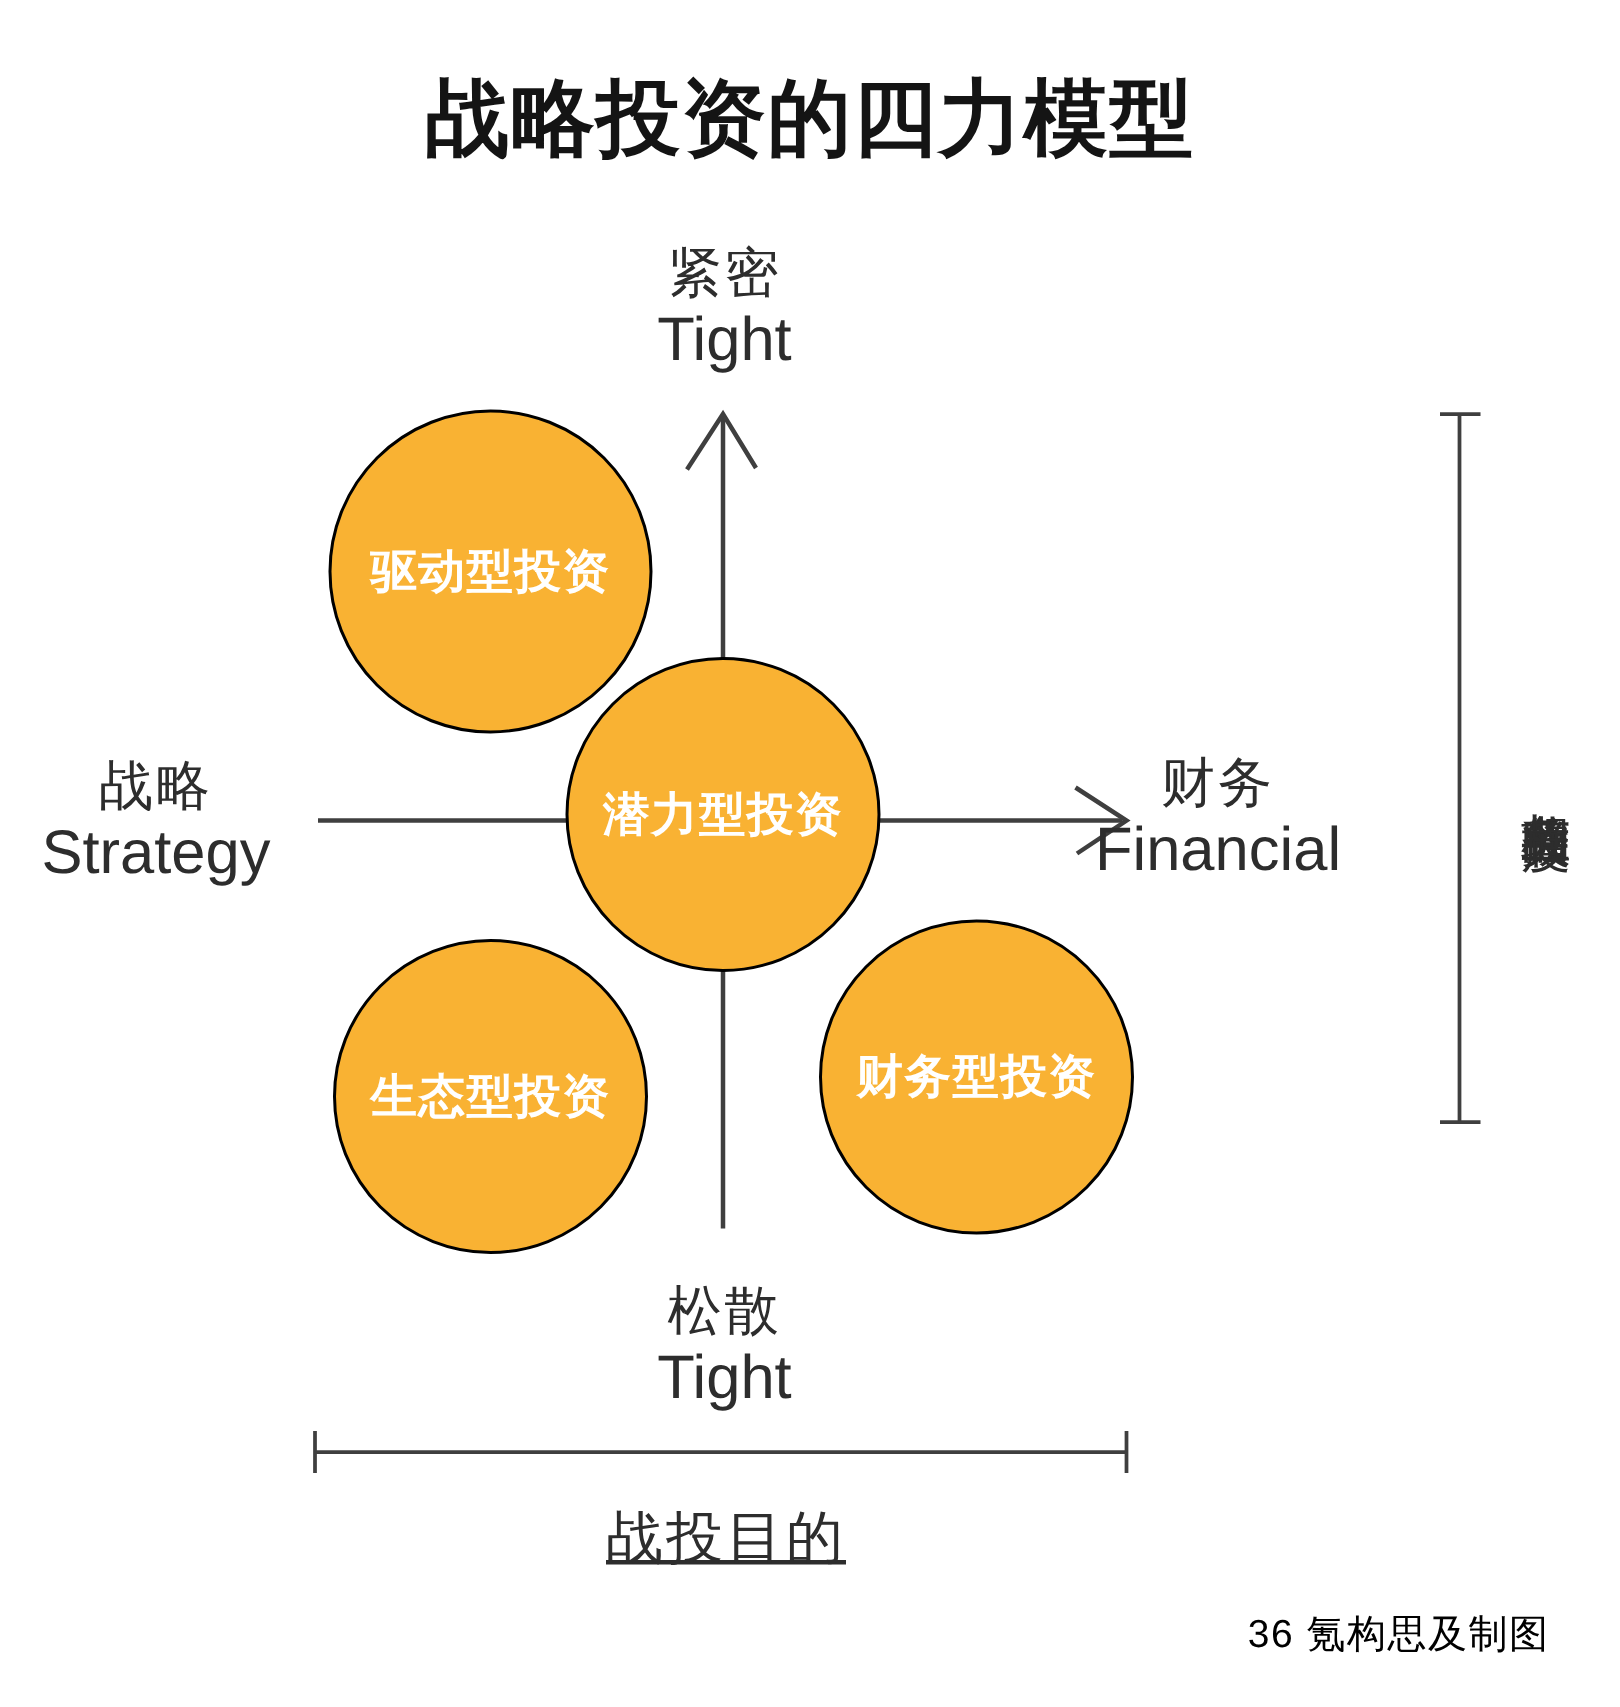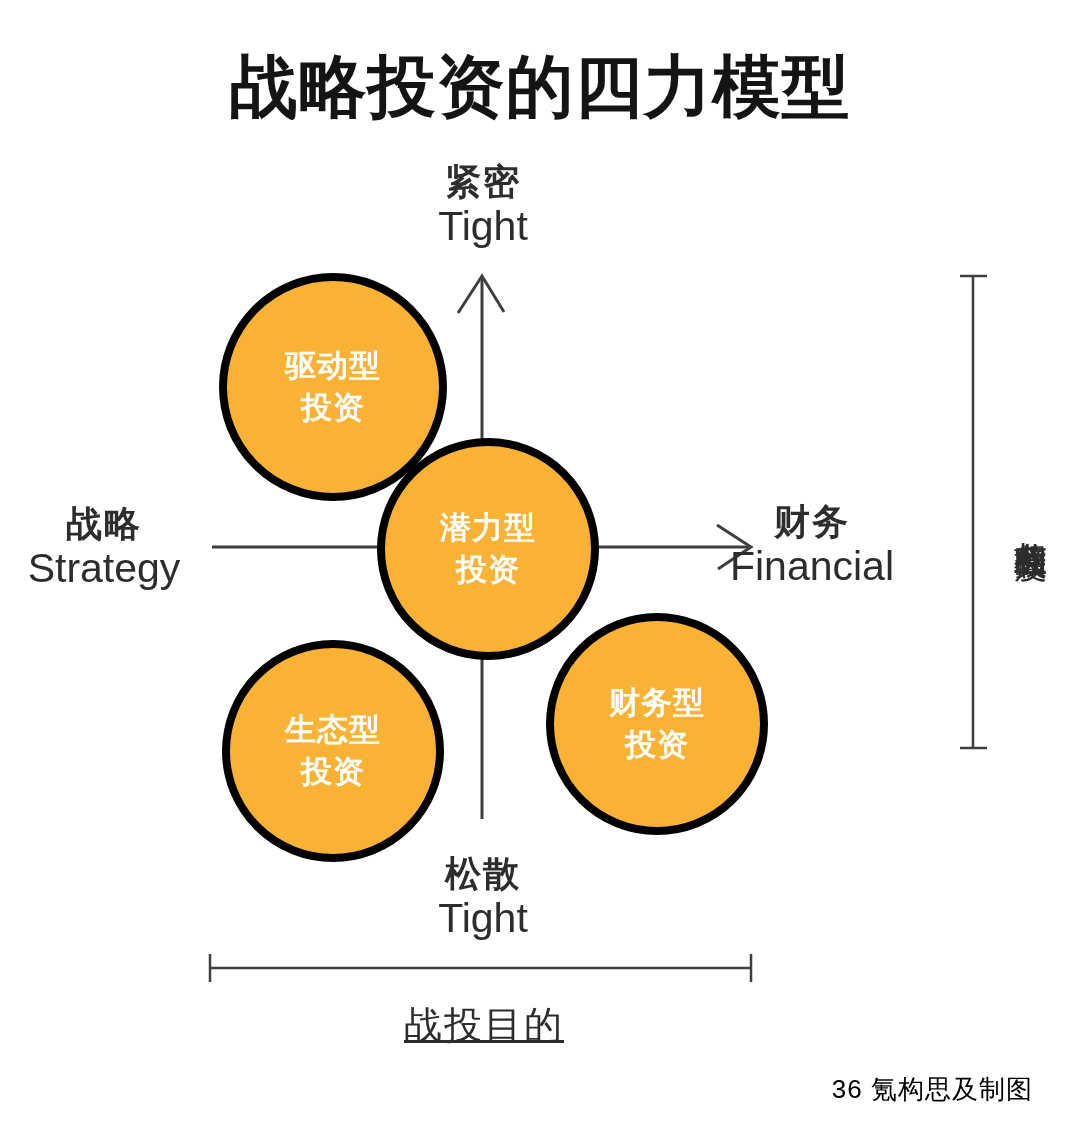--- a/index.html
+++ b/index.html
@@ -1,44 +1,44 @@
 <!DOCTYPE html>
 <html><head>
 <meta charset="utf-8">
 <style>
   html,body{margin:0;padding:0;background:#ffffff;}
   body{font-family:"Liberation Sans","DejaVu Sans",sans-serif;}
   .canvas{position:relative;width:1080px;height:1138px;background:#ffffff;overflow:hidden;}
 
   .title{
     position:absolute;left:540px;top:42px;transform:translateX(-50%);
-    font-size:68px;font-weight:800;color:#141414;letter-spacing:1px;white-space:nowrap;
+    font-size:56px;font-weight:800;color:#141414;letter-spacing:1px;white-space:nowrap;
   }
 
   svg.lines{position:absolute;left:0;top:0;}
 
   .axis-label{position:absolute;transform:translateX(-50%);text-align:center;color:#2d2d2d;white-space:nowrap;}
-  .axis-label .zh{font-size:36px;font-weight:700;letter-spacing:2px;line-height:1.2;}
+  .axis-label .zh{font-size:36px;font-weight:400;letter-spacing:2px;line-height:1.2;}
   .axis-label .en{font-size:41px;font-weight:400;line-height:1.15;}
 
   .label-top{left:483px;top:160px;}
   .label-bottom{left:483px;top:842px;margin-top:10px;}
   .label-left{left:104px;top:502px;}
   .label-right{left:812px;top:500px;}
 
   .bubble{
     position:absolute;border-radius:50%;
-    background:#F9B233;border:8px solid #000000;
-    display:flex;flex-direction:column;align-items:center;justify-content:center;
+    background:#F9B233;border:2px solid #000000;
+    display:flex;flex-direction:row;align-items:center;justify-content:center;
     color:#ffffff;font-weight:700;font-size:31px;line-height:1.35;text-align:center;
     letter-spacing:1px;
   }
   .bubble-drive{left:219px;top:273px;width:212px;height:212px;}
   .bubble-potential{left:377px;top:438px;width:206px;height:206px;}
-  .bubble-eco{left:222px;top:640px;width:206px;height:206px;}
+  .bubble-eco{left:222px;top:626px;width:206px;height:206px;}
   .bubble-fin{left:546px;top:613px;width:206px;height:206px;}
 
   .side-label{
     position:absolute;left:1030px;top:519px;transform:translate(-50%,-50%);
     writing-mode:vertical-rl;text-orientation:upright;
     font-size:33px;font-weight:300;color:#2d2d2d;letter-spacing:1px;white-space:nowrap;
   }
   .bottom-bracket-label{
     position:absolute;left:484px;top:1000px;transform:translateX(-50%);
     font-size:38px;font-weight:300;color:#2d2d2d;letter-spacing:2px;white-space:nowrap;text-decoration:underline;

